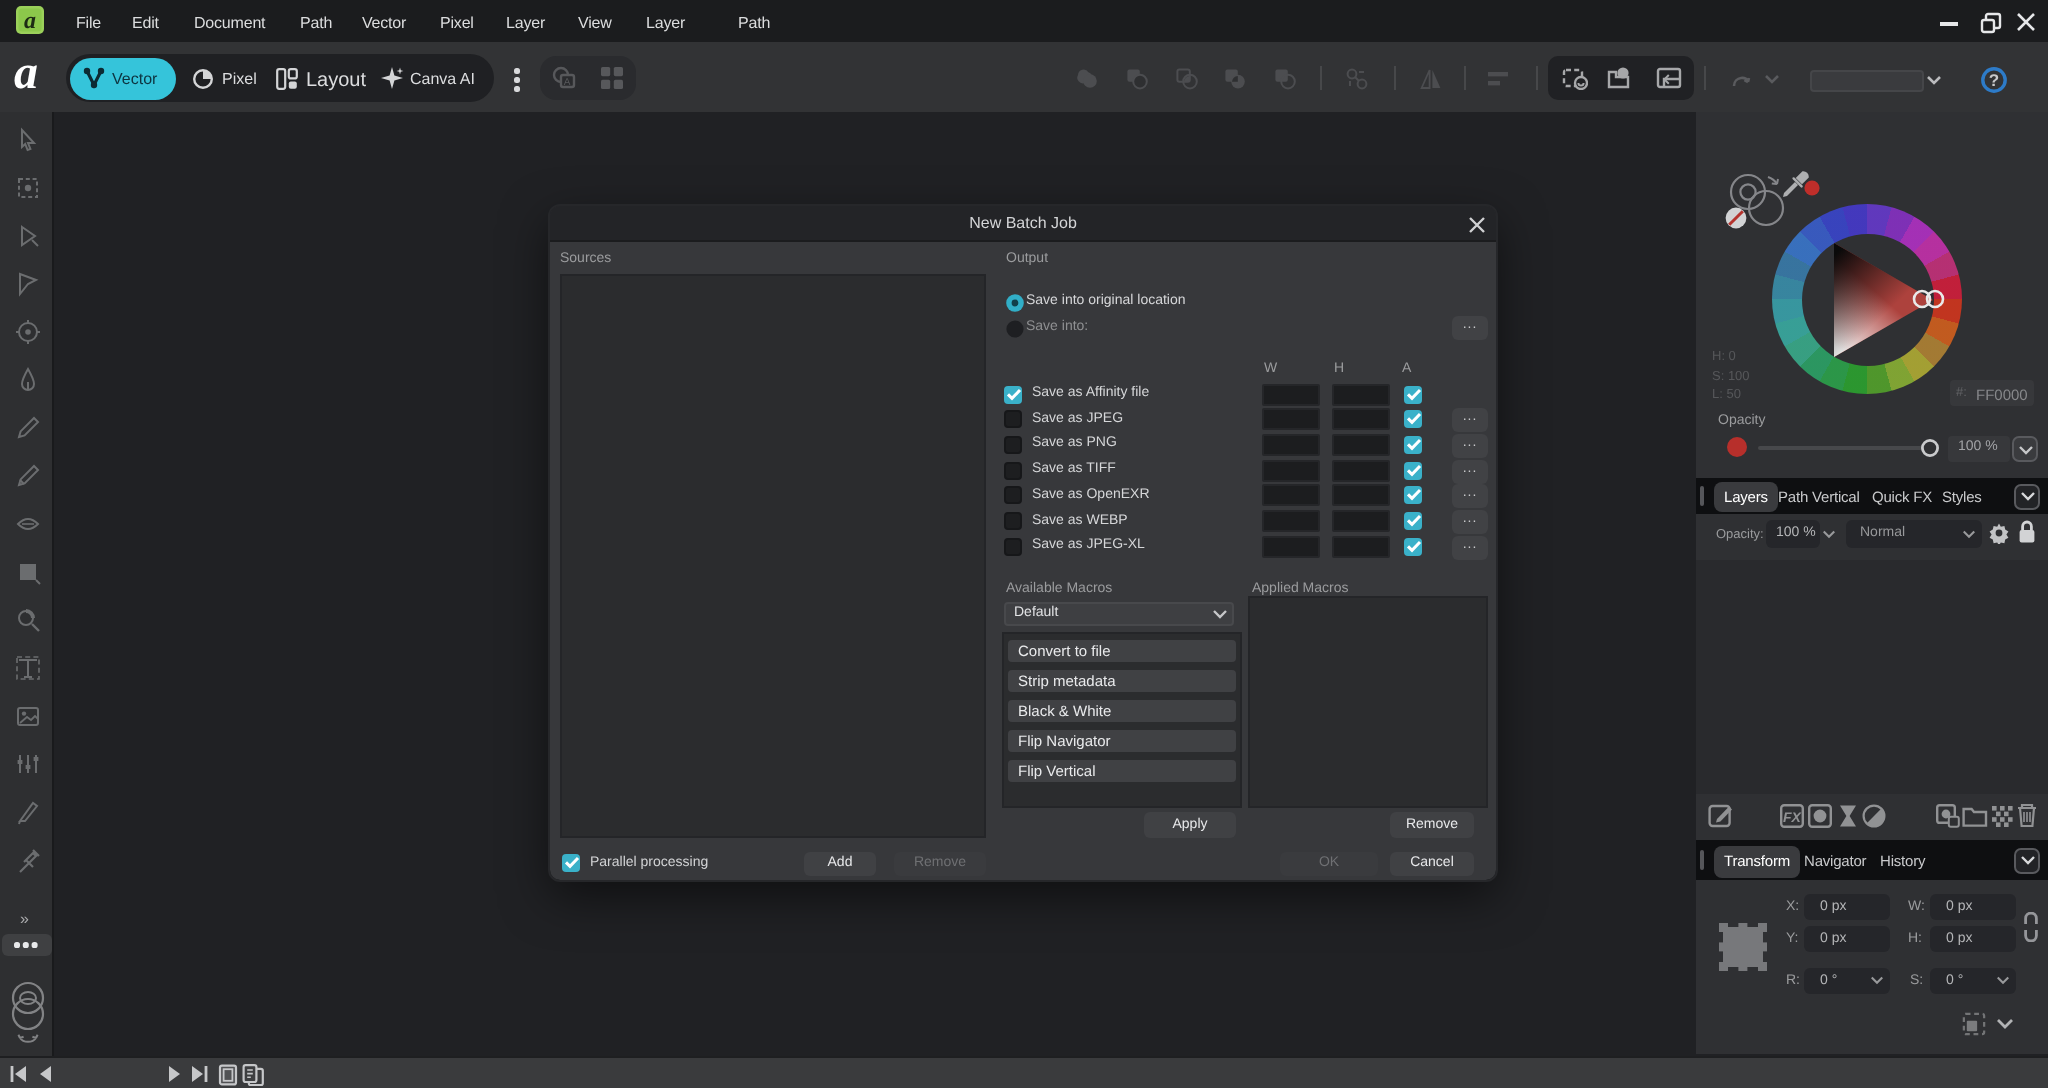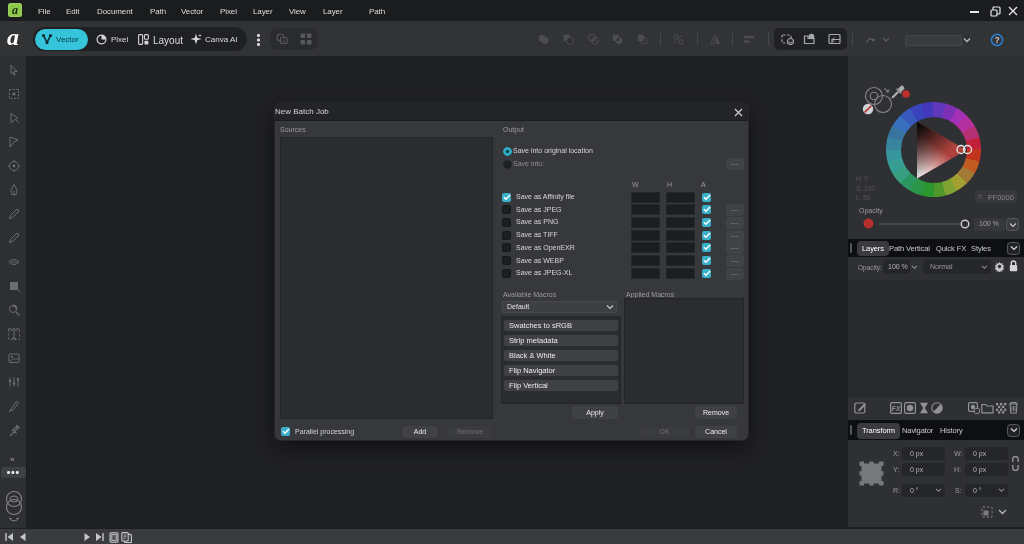--- a/index.html
+++ b/index.html
@@ -482,21 +482,21 @@
           <rect x="1" y="1" width="11" height="11" rx="1" fill="none" stroke="#737476" stroke-width="1.2" stroke-dasharray="2.6 2"></rect>
           <rect x="2.6" y="4.8" width="5.6" height="5.6" rx="0.5" fill="#7b7c7e"></rect>
         </svg>
   <svg class="icon" style="left:150px;top:453px" width="9" height="6" viewBox="0 0 9 6">
           <path d="M1 1 L4.5 4.5 L8 1" fill="none" stroke="#b2b3b5" stroke-width="1.4"></path>
         </svg>
 </circle></div>
 
 <div id="dialog" class="abs">
   <div id="dlgtitle">
-        <span style="position:absolute;left:0;width:473px;top:4px;text-align:left;color:#d4d5d7;font-size:8px">New Batch Job</span>
+        <span style="position:absolute;left:0;width:473px;top:4px;text-align:center;color:#d4d5d7;font-size:8px">New Batch Job</span>
     <svg class="icon" style="left:734px;left:459px;top:5px" width="9" height="9" viewBox="0 0 9 9">
           <path d="M1 1 L8 8 M8 1 L1 8" stroke="#cfd0d2" stroke-width="1.2"></path>
         </svg>
   </div>
   <span class="lbl" style="left:5px;top:23px">Sources</span>
   <div class="inset" style="left:5px;top:34px;width:213px;height:282px"></div>
 
   <div class="cb" style="left:6px;top:324px">
         <svg width="8" height="7" viewBox="0 0 8 7">
           <path d="M1 3.2 L3 5.2 L7 1" fill="none" stroke="#fff" stroke-width="1.5"></path>
@@ -523,21 +523,21 @@
   <span class="lbl" style="left:426px;top:78px">A</span>
 
   <span class="lbl" style="left:228px;top:188px">Available Macros</span>
   <span class="lbl" style="left:351px;top:188px">Applied Macros</span>
   <div class="abs" style="left:227px;top:198px;width:115px;height:12px;background:#3e3f42;border:1px solid #48494c;border-radius:2px"></div>
   <span style="position:absolute;left:232px;top:200px;color:#e2e3e5">Default</span>
   <svg class="icon" style="left:331px;top:202px" width="8" height="5" viewBox="0 0 8 5">
         <path d="M1 0.5 L4 3.5 L7 0.5" fill="none" stroke="#c6c7c9" stroke-width="1.2"></path>
       </svg>
   <div class="inset" style="left:226px;top:213px;width:120px;height:88px"></div>
-  <div class="mitem" style="left:229px;top:217px">Swatches to sRGB</div>
+  <div class="mitem" style="left:229px;top:217px">Convert to file</div>
   <div class="mitem" style="left:229px;top:232px">Strip metadata</div>
   <div class="mitem" style="left:229px;top:247px">Black &amp; White</div>
   <div class="mitem" style="left:229px;top:262px">Flip Navigator</div>
   <div class="mitem" style="left:229px;top:277px">Flip Vertical</div>
   <div class="inset" style="left:349px;top:195px;width:120px;height:106px"></div>
   <div class="btn" style="left:297px;top:303px;width:46px;height:13px;line-height:13px">Apply</div>
   <div class="btn" style="left:420px;top:303px;width:42px;height:13px;line-height:13px">Remove</div>
   <div class="btn btndis" style="left:365px;top:323px;width:49px;height:12px;line-height:12px">OK</div>
   <div class="btn" style="left:420px;top:323px;width:42px;height:12px;line-height:12px">Cancel</div>
 <div class="cb" style="left:227px;top:89.5px">

